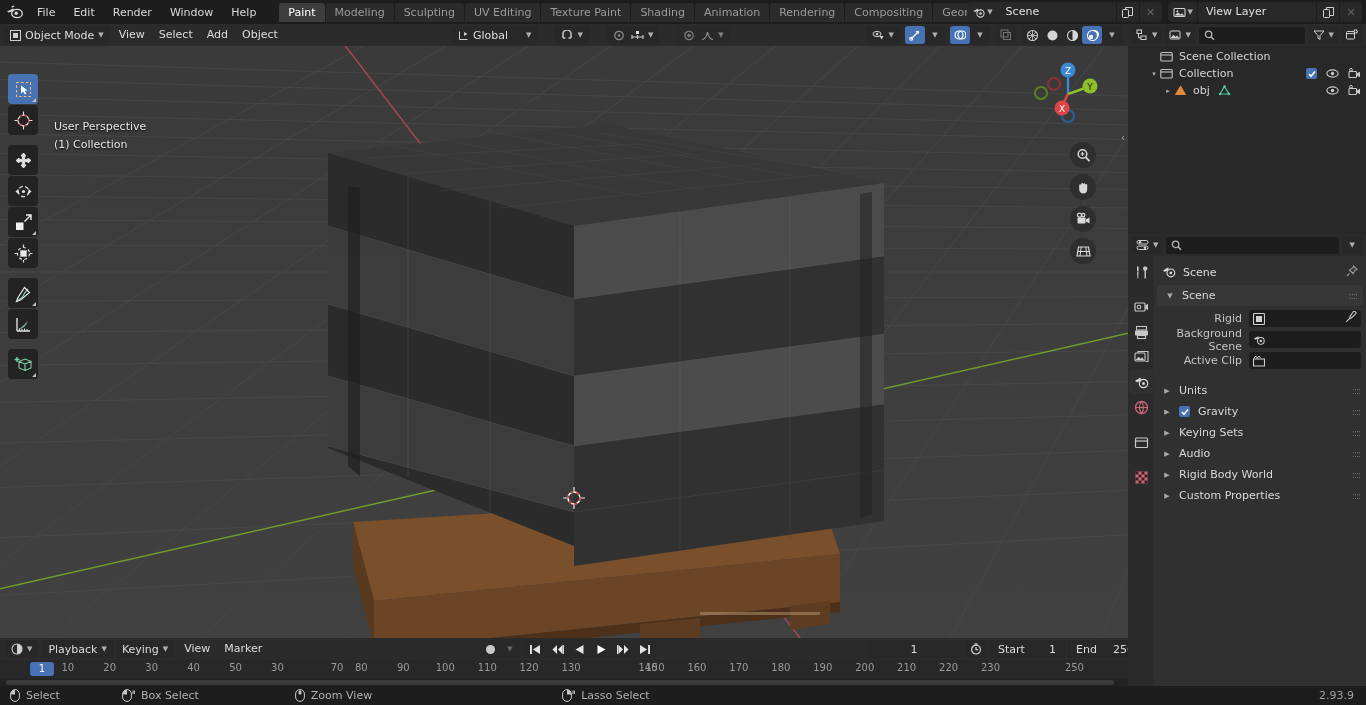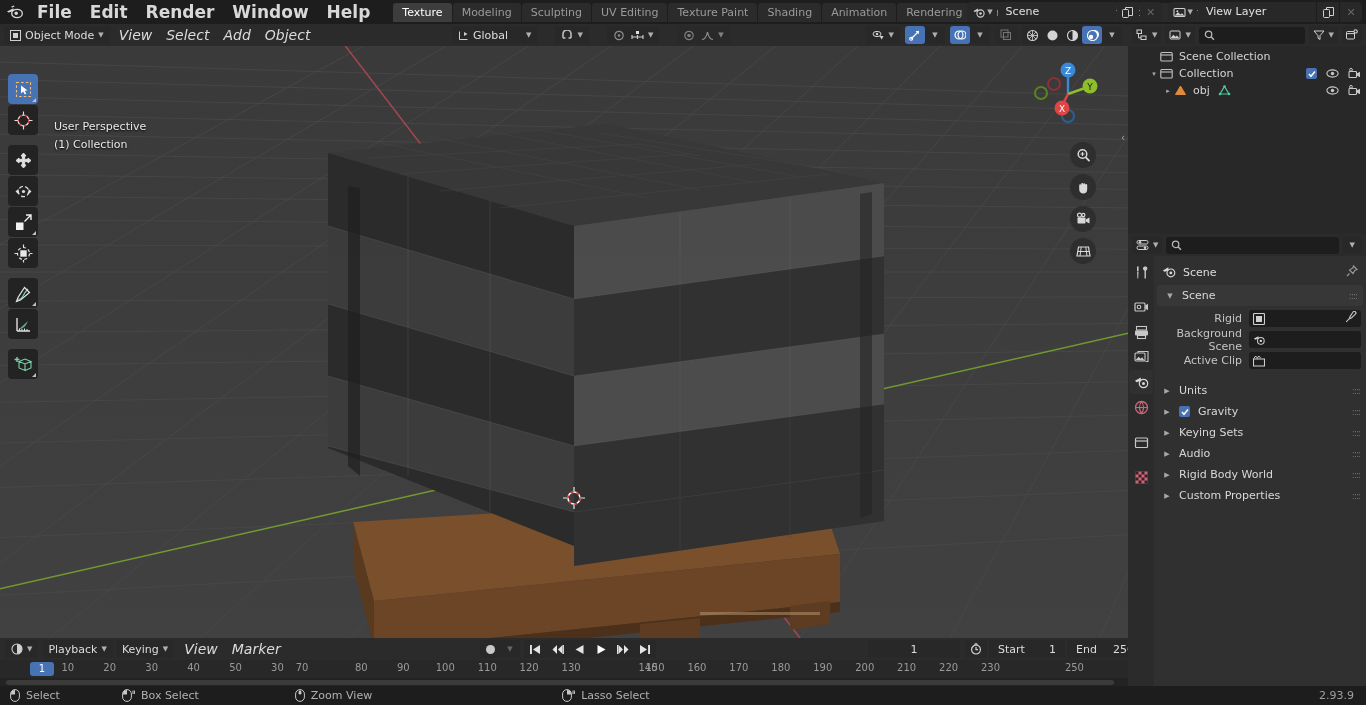--- a/index.html
+++ b/index.html
@@ -13,21 +13,21 @@
   .app { position: relative; width: 1366px; height: 705px; }
 
   
   .topbar {
     position: absolute; left: 0; top: 0; width: 1366px; height: 24px;
     background: #1d1d1d; display: flex; align-items: center; gap: 0;
   }
   .blender-logo { width: 28px; height: 24px; display: flex; align-items: center; justify-content: center; }
   .menu-item {
     padding: 0 9px; height: 19px; line-height: 19px; color: #d8d8d8;
-    font-size: 17px; border-radius: 3px; white-space: nowrap; font-weight: bold;
+    font-size: 11px; border-radius: 3px; white-space: nowrap;
   }
   .ws-tabs { display: flex; align-items: center; margin-left: 14px; gap: 1px; }
   .ws-tab {
     height: 19px; line-height: 19px; padding: 0 9px; font-size: 11px;
     color: #9a9a9a; background: #2b2b2b; border-radius: 3px 3px 0 0; white-space: nowrap;
   }
   .ws-tab.active { background: #3d3d3d; color: #ffffff; }
   .ws-add { color: #9a9a9a; padding: 0 7px; font-size: 13px; line-height: 19px; }
 
   .topbar-right { position: absolute; right: 4px; top: 2px; display: flex; align-items: center; gap: 6px; }
@@ -50,21 +50,21 @@
 
   
   .vp-header {
     position: absolute; left: 0; top: 24px; width: 1128px; height: 22px;
     background: #2b2b2b; display: flex; align-items: center; padding: 0 4px;
   }
   .hdr-btn {
     height: 18px; display: flex; align-items: center; gap: 4px; padding: 0 6px;
     background: #282828; border-radius: 3px; font-size: 11px; color: #dcdcdc;
   }
-  .hdr-menu { height: 18px; line-height: 18px; padding: 0 7px; font-size: 14px; color: #dcdcdc; border-radius: 3px; font-style: italic; }
+  .hdr-menu { height: 18px; line-height: 18px; padding: 0 7px; font-size: 11px; color: #dcdcdc; border-radius: 3px; }
   .seg { display: flex; align-items: center; background: #282828; border-radius: 3px; height: 18px; }
   .seg-item { width: 20px; height: 18px; display: flex; align-items: center; justify-content: center; }
   .seg-item.on { background: #4772b3; border-radius: 3px; }
 
   
   .viewport {
     position: absolute; left: 0; top: 46px; width: 1128px; height: 592px;
     background: #3c3c3c; overflow: hidden;
   }
   .grid-layer { position: absolute; inset: 0; }
@@ -169,21 +169,21 @@
         </svg>
     </div>
     <div id="topmenus" style="display:flex;align-items:center">
         <div class="menu-item">File</div>
         <div class="menu-item">Edit</div>
         <div class="menu-item">Render</div>
         <div class="menu-item">Window</div>
         <div class="menu-item">Help</div>
       </div>
     <div class="ws-tabs" id="wstabs">
-        <div class="ws-tab active">Texture</div>
+        <div class="ws-tab active">Paint</div>
         <div class="ws-tab">Modeling</div>
         <div class="ws-tab">Sculpting</div>
         <div class="ws-tab">UV Editing</div>
         <div class="ws-tab">Texture Paint</div>
         <div class="ws-tab">Shading</div>
         <div class="ws-tab">Animation</div>
         <div class="ws-tab">Rendering</div>
         <div class="ws-tab">Compositing</div>
         <div class="ws-tab">Geometry Nodes</div>
         <div class="ws-tab">Scripting</div>
@@ -685,21 +685,21 @@
       </div>
     </div>
     <div class="tl-ruler" id="tlruler">
       <div class="playhead-lbl">1</div>
     <div class="tl-tick" style="left: 67.751px;">10</div>
         <div class="tl-tick" style="left: 109.696px;">20</div>
         <div class="tl-tick" style="left: 151.642px; text-align: right;">30</div>
         <div class="tl-tick" style="left: 193.588px;">40</div>
         <div class="tl-tick" style="left: 235.533px;">50</div>
         <div class="tl-tick" style="left: 277.479px;">30</div>
-        <div class="tl-tick" style="left: 302px;">70</div>
+        <div class="tl-tick" style="left: 337px;">70</div>
         <div class="tl-tick" style="left: 361.37px;">80</div>
         <div class="tl-tick" style="left: 403.315px;">90</div>
         <div class="tl-tick" style="left: 445.261px;">100</div>
         <div class="tl-tick" style="left: 487.206px;">110</div>
         <div class="tl-tick" style="left: 529.152px;">120</div>
         <div class="tl-tick" style="left: 571.097px;">130</div>
         <div class="tl-tick" style="left: 648px;">140</div>
         <div class="tl-tick" style="left: 654.988px;">150</div>
         <div class="tl-tick" style="left: 696.934px;">160</div>
         <div class="tl-tick" style="left: 738.879px;">170</div>

